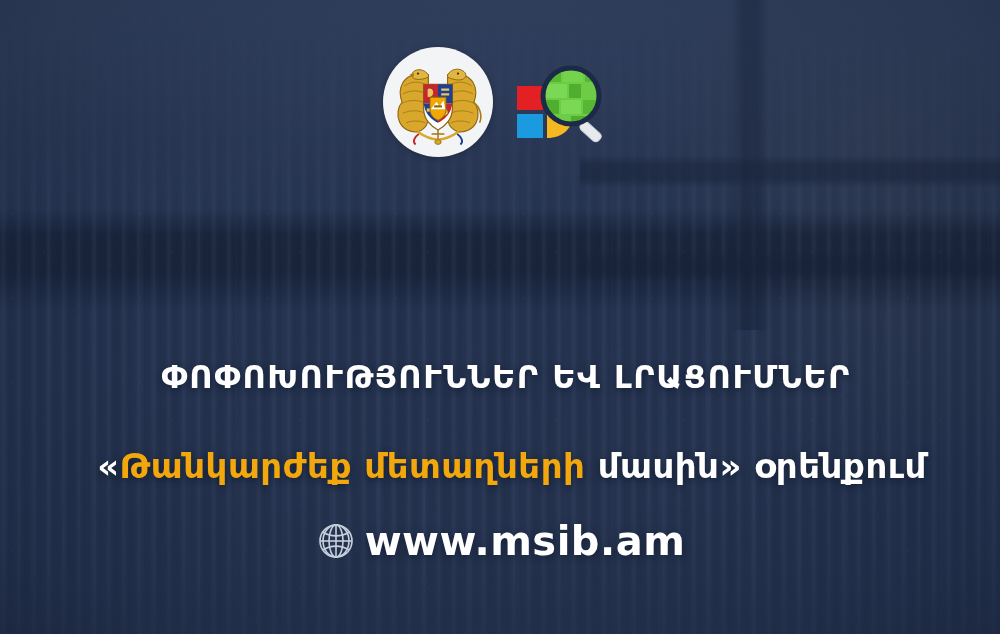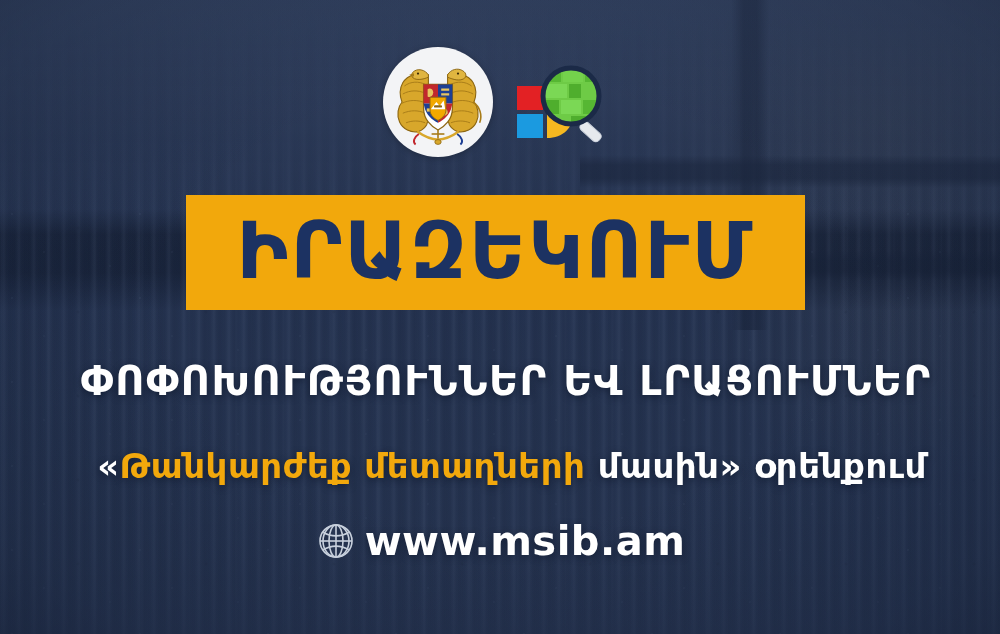--- a/index.html
+++ b/index.html
@@ -153,21 +153,21 @@
   }
 
   
   .subtitle {
     position:absolute;
     left:12px; right:0; top:358px;
     text-align:center;
     color:#ffffff;
     font-family:"DejaVu Sans", sans-serif;
     font-weight:bold;
-    font-size:40px;
+    font-size:32px;
     letter-spacing:1.5px;
     white-space:nowrap;
     text-shadow:0 2px 7px rgba(10,18,36,0.55);
   }
 
   
   .lawline {
     position:absolute;
     left:0; right:0; top:446px;
     text-align:center;
@@ -299,23 +299,20 @@
               <rect x="70" y="64" width="28" height="12" fill="#4fae2d"></rect>
             </g>
             <circle cx="70" cy="44" r="28" fill="none" stroke="#1b2a47" stroke-width="5"></circle>
           </g>
         </svg>
       </span>
     </div>
 
   </div>
 
-  <div class="title-banner">
-    <div class="title-text">ԻՐԱԶԵԿՈՒՄ</div>
-  </div>
 
   <div class="subtitle">ՓՈՓՈԽՈՒԹՅՈՒՆՆԵՐ ԵՎ ԼՐԱՑՈՒՄՆԵՐ</div>
 
   <div class="lawline"><span class="wt">«</span><span class="hl">Թանկարժեք մետաղների</span><span class="wt"> մասին» օրենքում</span></div>
 
   <div class="website">
     <span class="globe-icon">
       <svg width="42" height="42" viewBox="0 0 42 42" aria-hidden="true">
         <g fill="none" stroke="#d6dee9" stroke-width="1.6">
           <circle cx="21" cy="21" r="16"></circle>

